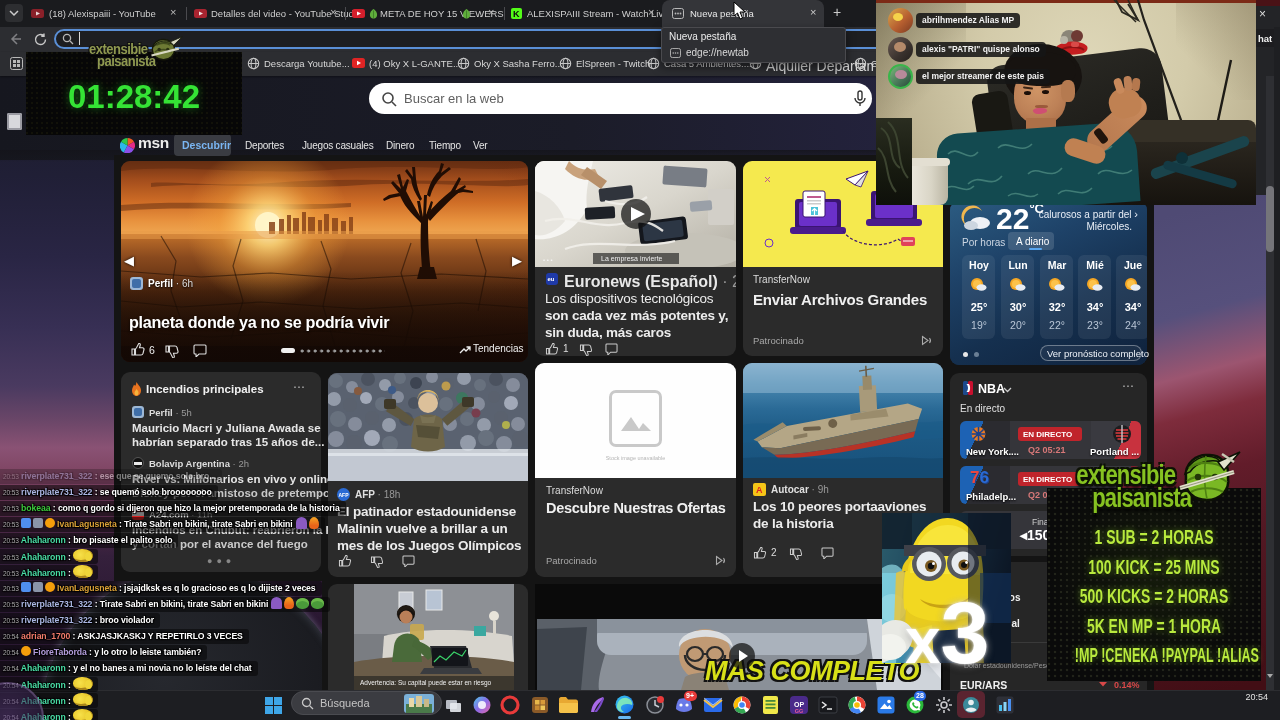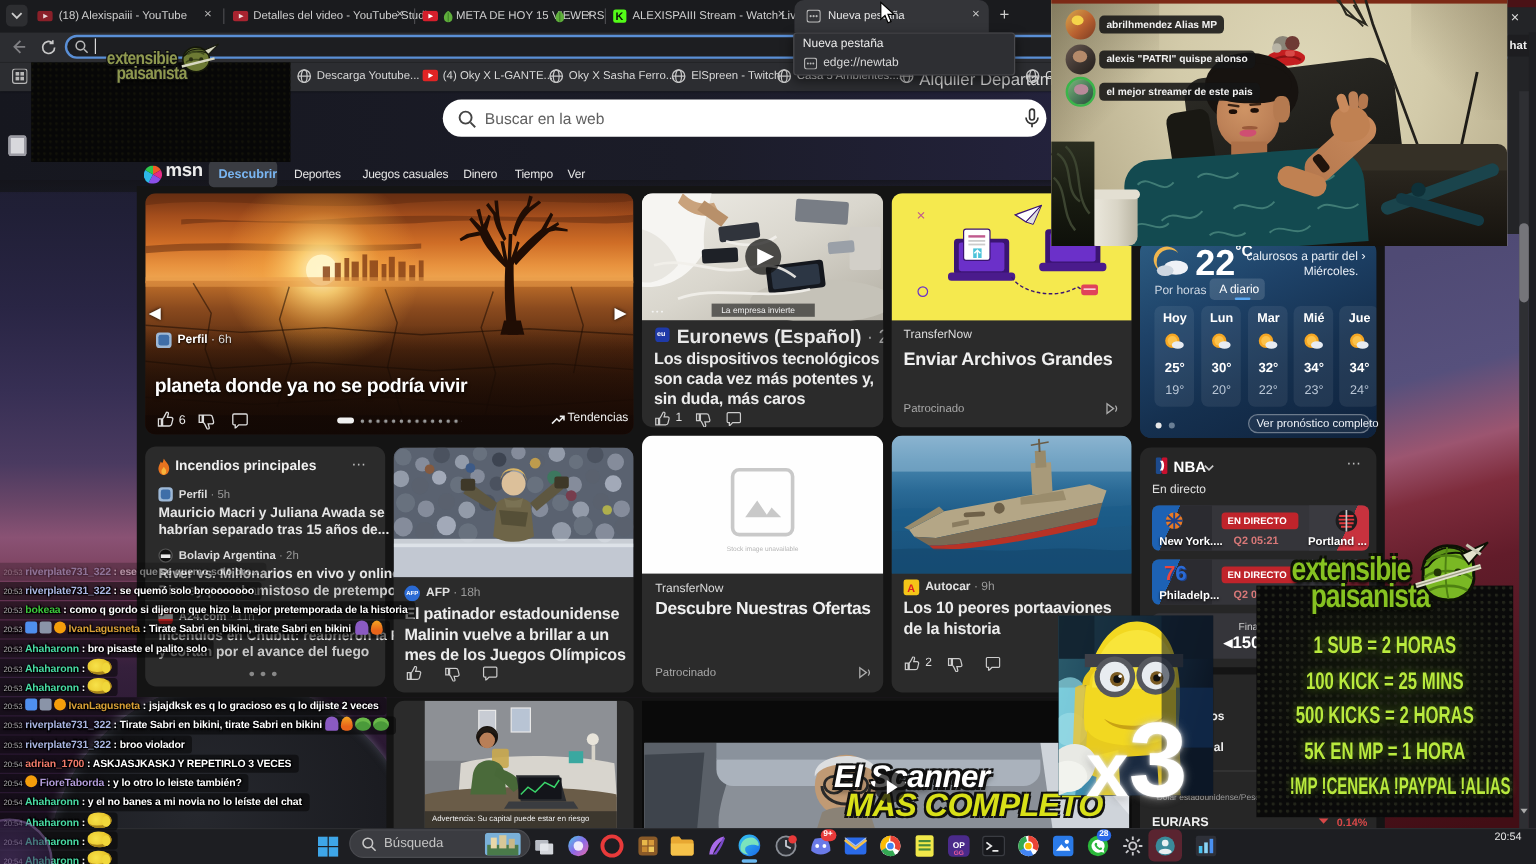--- a/index.html
+++ b/index.html
@@ -179,21 +179,21 @@
         </g>
   <circle cx="101" cy="53" r="15" fill="rgba(18,18,18,.72)"></circle>
   <path d="M96 46 L110 53 L96 60z" fill="#fff"></path>
   <rect x="58" y="92" width="86" height="11" fill="rgba(30,30,30,.65)"></rect>
   <text x="66" y="100" font-size="7" fill="#eee" font-family="Liberation Sans">La empresa invierte</text>
   <text x="8" y="101" font-size="6" fill="#f5f5f5" font-family="Liberation Sans">• • •</text>
  </svg>
  <div class="a" style="left:11px;top:112px;width:12px;height:12px;border-radius:3px;background:#1f3aa8;"></div>
  <div class="a tx" style="left:12.5px;top:115px;font-size:6px;font-weight:700;color:#fff;">eu</div>
  <div class="a tx" style="left:29px;top:112px;font-size:16px;font-weight:700;color:#e8e8e8;">Euronews (Español) <span style="font-weight:400;color:#9a9a9a;">· 2d</span></div>
- <div class="a tx" style="left:10px;top:130px;font-size:13.5px;font-weight:700;color:#ececec;letter-spacing:-.2px;">Los dispositivos tecnológicos</div>
+ <div class="a tx" style="left:10px;top:130px;font-size:13.5px;font-weight:400;color:#ececec;letter-spacing:-.2px;">Los dispositivos tecnológicos</div>
  <div class="a tx" style="left:10px;top:147px;font-size:13.5px;font-weight:600;color:#ececec;letter-spacing:-.2px;">son cada vez más potentes y,</div>
  <div class="a tx" style="left:10px;top:164px;font-size:13.5px;font-weight:600;color:#ececec;letter-spacing:-.2px;">sin duda, más caros</div>
  <svg class="a" style="left:10px;top:182px" width="14" height="12" viewBox="0 0 14 13">
         <path d="M1 6 h2.5 v6 H1z M4.5 12 h5.5 c1 0 1.8-.6 2-1.5 l1-4 c.2-.9-.4-1.7-1.4-1.7 H8.5 L9.3 2 c.2-1-.5-1.8-1.4-1.8 L5.5 4.8 4.5 6z" fill="none" stroke="#ccc" stroke-width="1.1"></path>
       </svg>
  <div class="a tx" style="left:28px;top:182px;font-size:10px;color:#ddd;">1</div>
  <svg class="a" style="left:44px;top:183px" width="14" height="12" viewBox="0 0 14 13">
         <path d="M1 7 h2.5 V1 H1z M4.5 1 h5.5 c1 0 1.8.6 2 1.5 l1 4 c.2.9-.4 1.7-1.4 1.7 H8.5 l.8 3 c.2 1-.5 1.8-1.4 1.8 L5.5 8.2 4.5 7z" fill="none" stroke="#ccc" stroke-width="1.1"></path>
       </svg>
  <svg class="a" style="left:70px;top:182px" width="13" height="12" viewBox="0 0 14 13">
@@ -574,21 +574,20 @@
   <g>
           <circle cx="168" cy="36" r="26" fill="#c09a74"></circle>
           <path d="M142 28 C140 6 196 4 196 30 C190 14 150 14 142 28z" fill="#dcdee0"></path>
           <path d="M148 36 a20 15 0 0 0 40 0" fill="none" stroke="#2a2a2a" stroke-width="2.5"></path>
           <ellipse cx="158" cy="35" rx="8" ry="7" fill="none" stroke="#2a2a2a" stroke-width="2.2"></ellipse>
           <ellipse cx="178" cy="35" rx="8" ry="7" fill="none" stroke="#2a2a2a" stroke-width="2.2"></ellipse>
           <path d="M166 35 L170 35" stroke="#2a2a2a" stroke-width="2"></path>
           <path d="M148 58 C156 52 182 52 188 58 L192 71 L144 71z" fill="#8a8276"></path>
         </g>
  </svg>
- <div class="a tx" style="left:160px;top:48px;font-size:26px;font-weight:700;font-style:italic;color:#fff;text-shadow:2px 2px 0 #111,-2px 2px 0 #111,2px -2px 0 #111,-2px -2px 0 #111,0 3px 5px rgba(0,0,0,.6);letter-spacing:-.5px;">El Scanner</div>
  <div class="a tx" style="left:170px;top:72px;font-size:27px;font-weight:700;font-style:italic;color:#d8e018;text-shadow:2px 2px 0 #111,-2px 2px 0 #111,2px -2px 0 #111,-2px -2px 0 #111;letter-spacing:-.5px;">MAS COMPLETO</div>
  <div class="a" style="left:194px;top:59px;width:26px;height:26px;border-radius:50%;background:rgba(15,15,15,.72);"></div>
  <div class="a" style="left:204px;top:66px;width:0;height:0;border-left:9px solid #fff;border-top:6px solid transparent;border-bottom:6px solid transparent;"></div>
 </div>
 
 <div class="a" style="left:0;top:0;width:1280px;height:27px;background:#1a1b1e;"></div>
 <div class="a" style="left:5px;top:4px;width:18px;height:18px;background:#2d2e31;border-radius:4px;"></div>
 <svg class="a" style="left:9px;top:10px" width="10" height="7" viewBox="0 0 10 7">
       <path d="M1 1 L5 5 L9 1" stroke="#ccc" stroke-width="1.5" fill="none"></path>
     </svg>
@@ -807,20 +806,21 @@
  <div class="a" style="left:12px;top:37px;width:25px;height:25px;border-radius:50%;background:linear-gradient(135deg,#6a5a52,#3a322e 60%,#241f1c);"></div>
  <div class="a" style="left:18px;top:42px;width:12px;height:10px;border-radius:50%;background:#b58a6a;"></div>
  <div class="a" style="left:40px;top:42px;height:15px;background:rgba(22,22,22,.88);border-radius:4px;padding:0 6px;font-size:8.5px;font-weight:700;color:#f2f2f2;line-height:15px;">alexis "PATRI" quispe alonso</div>
  <div class="a" style="left:12px;top:64px;width:25px;height:25px;border-radius:50%;background:linear-gradient(135deg,#7ab87a,#4a7a5a 55%,#2a4a3a);border:2px solid #3ab54a;"></div>
  <div class="a" style="left:19px;top:70px;width:12px;height:9px;border-radius:50%;background:#b88a9a;"></div>
  <div class="a" style="left:40px;top:69px;height:15px;background:rgba(22,22,22,.88);border-radius:4px;padding:0 6px;font-size:8.5px;font-weight:700;color:#f2f2f2;line-height:15px;">el mejor streamer de este pais</div>
 </div>
 
 <div class="a" style="left:26px;top:52px;width:216px;height:83px;background:#070707;
  background-image:radial-gradient(circle 1px at 1px 1px,#121209 1px,transparent 1.4px);background-size:5px 5px;"></div>
+<div class="a tx" style="left:26px;top:76px;width:216px;text-align:center;font-size:33px;font-weight:700;color:#35e335;letter-spacing:0px;margin-top:2px;text-shadow:0 0 8px rgba(40,220,40,.45);">01:28:42</div>
 
 <div class="a tx" style="left:89px;top:41px;font-size:13px;font-weight:700;color:#8f9950;letter-spacing:-.5px;transform:scaleY(1.15);text-shadow:-1px -1px 0 #111,1px -1px 0 #111,-1px 1px 0 #111,1px 1px 0 #111,0 2px 2px #000;">extensibie</div>
 <div class="a tx" style="left:97px;top:53px;font-size:13px;font-weight:700;color:#8f9950;letter-spacing:-.5px;transform:scaleY(1.15);text-shadow:-1px -1px 0 #111,1px -1px 0 #111,-1px 1px 0 #111,1px 1px 0 #111,0 2px 2px #000;">paisanista</div>
 <svg class="a" style="left:148px;top:35px" width="36" height="29" viewBox="0 0 42 34">
  <ellipse cx="18" cy="17" rx="13" ry="12" fill="#6d7a34" stroke="#15180a" stroke-width="1.5"></ellipse>
  <path d="M6 14 C10 6 26 4 30 12 C26 8 12 8 6 14z" fill="#57652a" stroke="#15180a"></path>
  <path d="M10 12 C14 9 22 9 26 12 M8 20 C12 16 24 16 28 20" stroke="#424e1e" stroke-width="1.5" fill="none"></path>
  <circle cx="13" cy="17" r="2" fill="#2a3012"></circle>
       <circle cx="23" cy="17" r="2" fill="#2a3012"></circle>
  <path d="M26 8 L40 2 L30 12z" fill="#d8d8c2" stroke="#15180a"></path>

